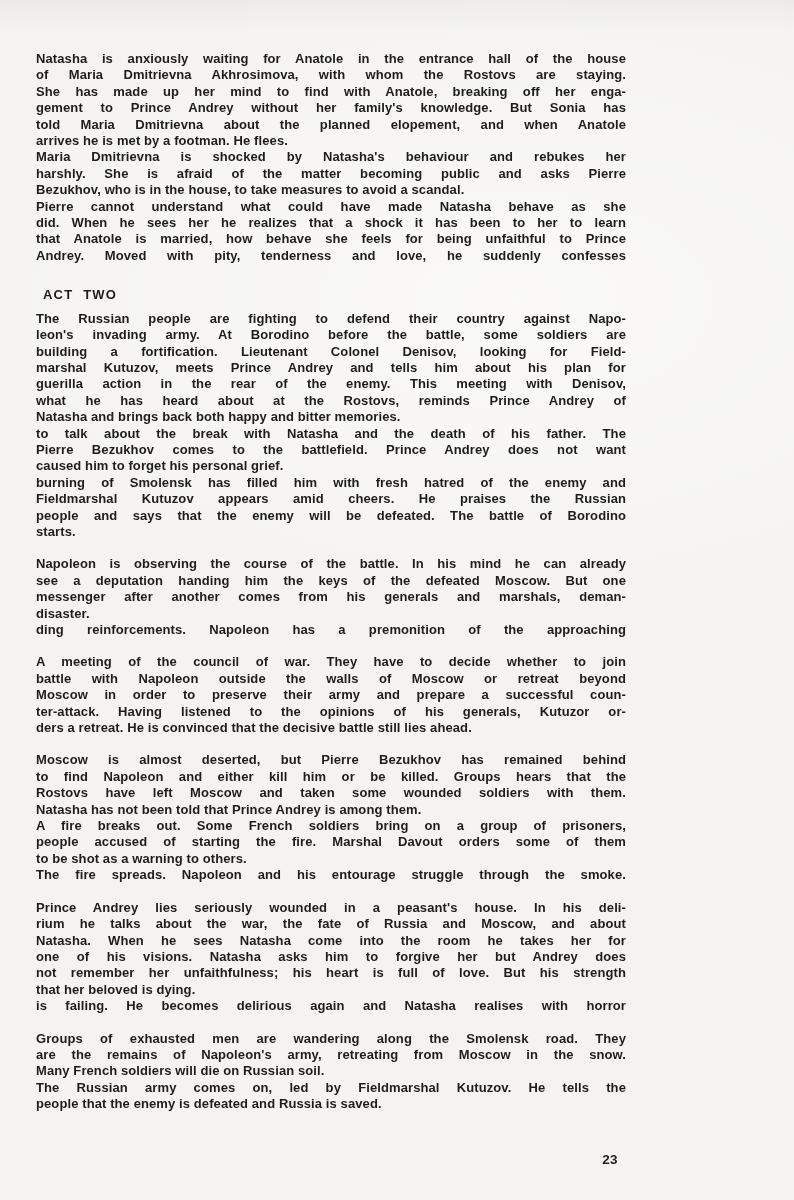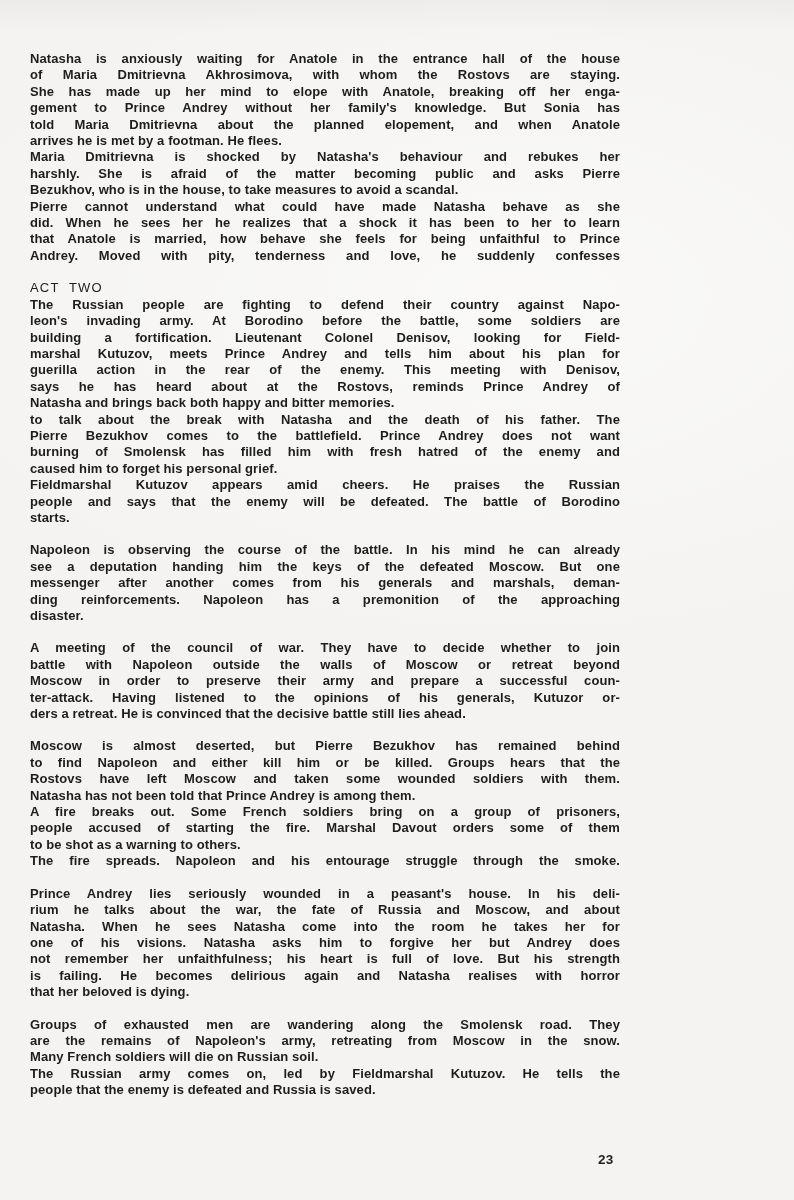--- a/index.html
+++ b/index.html
@@ -19,67 +19,67 @@
     height: 1200px;
     background:
       radial-gradient(900px 500px at 65% 25%, rgba(255,255,255,0.55), rgba(255,255,255,0) 70%),
       linear-gradient(180deg, #ecebe9 0px, #f4f3f1 34px),
       linear-gradient(90deg, #f1f0ee 0px, #f4f3f1 60px, #f4f3f1 740px, #f0efed 794px),
       #f3f2f0;
     color: #1d1d1d;
   }
   .text-column {
     position: absolute;
-    left: 30px;
+    left: 36px;
     top: 51px;
     width: 590px;
     font-size: 13px;
     font-weight: 700;
     line-height: 16.4px;
     letter-spacing: 0.1px;
   }
   .paragraph { margin: 0; }
   .line {
     text-align: justify;
     text-align-last: justify;
     white-space: normal;
   }
   .line.last {
     text-align: right;
     text-align-last: left;
   }
   .heading {
-    font-weight: 400;
+    font-weight: 700;
     letter-spacing: 1.2px;
     word-spacing: 5px;
     line-height: 16.4px;
-    margin: 0;
+    margin: 7px;
   }
   .gap { height: 16px; }
   .page-number {
     position: absolute;
     left: 598px;
     top: 1152px;
     width: 24px;
-    text-align: left;
+    text-align: center;
     font-size: 13.5px;
     font-weight: 700;
     letter-spacing: 0.3px;
     color: #222;
   }
 </style>
 </head>
 <body>
 
 <div class="page">
   <div class="text-column">
       <div class="paragraph">
         <div class="line">Natasha is anxiously waiting for Anatole in the entrance hall of the house</div>
         <div class="line">of Maria Dmitrievna Akhrosimova, with whom the Rostovs are staying.</div>
-        <div class="line">She has made up her mind to elope with Anatole, breaking off her enga-</div>
+        <div class="line">She has made up her mind to find with Anatole, breaking off her enga-</div>
         <div class="line">gement to Prince Andrey without her family's knowledge. But Sonia has</div>
         <div class="line">told Maria Dmitrievna about the planned elopement, and when Anatole</div>
         <div class="line last">arrives he is met by a footman. He flees.</div>
       </div>
       <div class="paragraph">
         <div class="line">Maria Dmitrievna is shocked by Natasha's behaviour and rebukes her</div>
         <div class="line">harshly. She is afraid of the matter becoming public and asks Pierre</div>
         <div class="line last">Bezukhov, who is in the house, to take measures to avoid a scandal.</div>
       </div>
       <div class="paragraph">
@@ -89,41 +89,41 @@
         <div class="line">Andrey. Moved with pity, tenderness and love, he suddenly confesses</div>
       </div>
       <div class="gap"></div>
       <div class="heading">ACT TWO</div>
       <div class="paragraph">
         <div class="line">The Russian people are fighting to defend their country against Napo-</div>
         <div class="line">leon's invading army. At Borodino before the battle, some soldiers are</div>
         <div class="line">building a fortification. Lieutenant Colonel Denisov, looking for Field-</div>
         <div class="line">marshal Kutuzov, meets Prince Andrey and tells him about his plan for</div>
         <div class="line">guerilla action in the rear of the enemy. This meeting with Denisov,</div>
-        <div class="line">says he has heard about at the Rostovs, reminds Prince Andrey of</div>
+        <div class="line">what he has heard about at the Rostovs, reminds Prince Andrey of</div>
         <div class="line last">Natasha and brings back both happy and bitter memories.</div>
       </div>
       <div class="paragraph">
         <div class="line">to talk about the break with Natasha and the death of his father. The</div>
         <div class="line">Pierre Bezukhov comes to the battlefield. Prince Andrey does not want</div>
+        <div class="line last">caused him to forget his personal grief.</div>
         <div class="line">burning of Smolensk has filled him with fresh hatred of the enemy and</div>
-        <div class="line last">caused him to forget his personal grief.</div>
       </div>
       <div class="paragraph">
         <div class="line">Fieldmarshal Kutuzov appears amid cheers. He praises the Russian</div>
         <div class="line">people and says that the enemy will be defeated. The battle of Borodino</div>
         <div class="line last">starts.</div>
       </div>
       <div class="gap"></div>
       <div class="paragraph">
         <div class="line">Napoleon is observing the course of the battle. In his mind he can already</div>
         <div class="line">see a deputation handing him the keys of the defeated Moscow. But one</div>
         <div class="line">messenger after another comes from his generals and marshals, deman-</div>
+        <div class="line last">disaster.</div>
         <div class="line">ding reinforcements. Napoleon has a premonition of the approaching</div>
-        <div class="line last">disaster.</div>
       </div>
       <div class="gap"></div>
       <div class="paragraph">
         <div class="line">A meeting of the council of war. They have to decide whether to join</div>
         <div class="line">battle with Napoleon outside the walls of Moscow or retreat beyond</div>
         <div class="line">Moscow in order to preserve their army and prepare a successful coun-</div>
         <div class="line">ter-attack. Having listened to the opinions of his generals, Kutuzor or-</div>
         <div class="line last">ders a retreat. He is convinced that the decisive battle still lies ahead.</div>
       </div>
       <div class="gap"></div>
@@ -141,22 +141,22 @@
       <div class="paragraph">
         <div class="line">The fire spreads. Napoleon and his entourage struggle through the smoke.</div>
       </div>
       <div class="gap"></div>
       <div class="paragraph">
         <div class="line">Prince Andrey lies seriously wounded in a peasant's house. In his deli-</div>
         <div class="line">rium he talks about the war, the fate of Russia and Moscow, and about</div>
         <div class="line">Natasha. When he sees Natasha come into the room he takes her for</div>
         <div class="line">one of his visions. Natasha asks him to forgive her but Andrey does</div>
         <div class="line">not remember her unfaithfulness; his heart is full of love. But his strength</div>
+        <div class="line last">that her beloved is dying.</div>
         <div class="line">is failing. He becomes delirious again and Natasha realises with horror</div>
-        <div class="line last">that her beloved is dying.</div>
       </div>
       <div class="gap"></div>
       <div class="paragraph">
         <div class="line">Groups of exhausted men are wandering along the Smolensk road. They</div>
         <div class="line">are the remains of Napoleon's army, retreating from Moscow in the snow.</div>
         <div class="line last">Many French soldiers will die on Russian soil.</div>
       </div>
       <div class="paragraph">
         <div class="line">The Russian army comes on, led by Fieldmarshal Kutuzov. He tells the</div>
         <div class="line last">people that the enemy is defeated and Russia is saved.</div>

